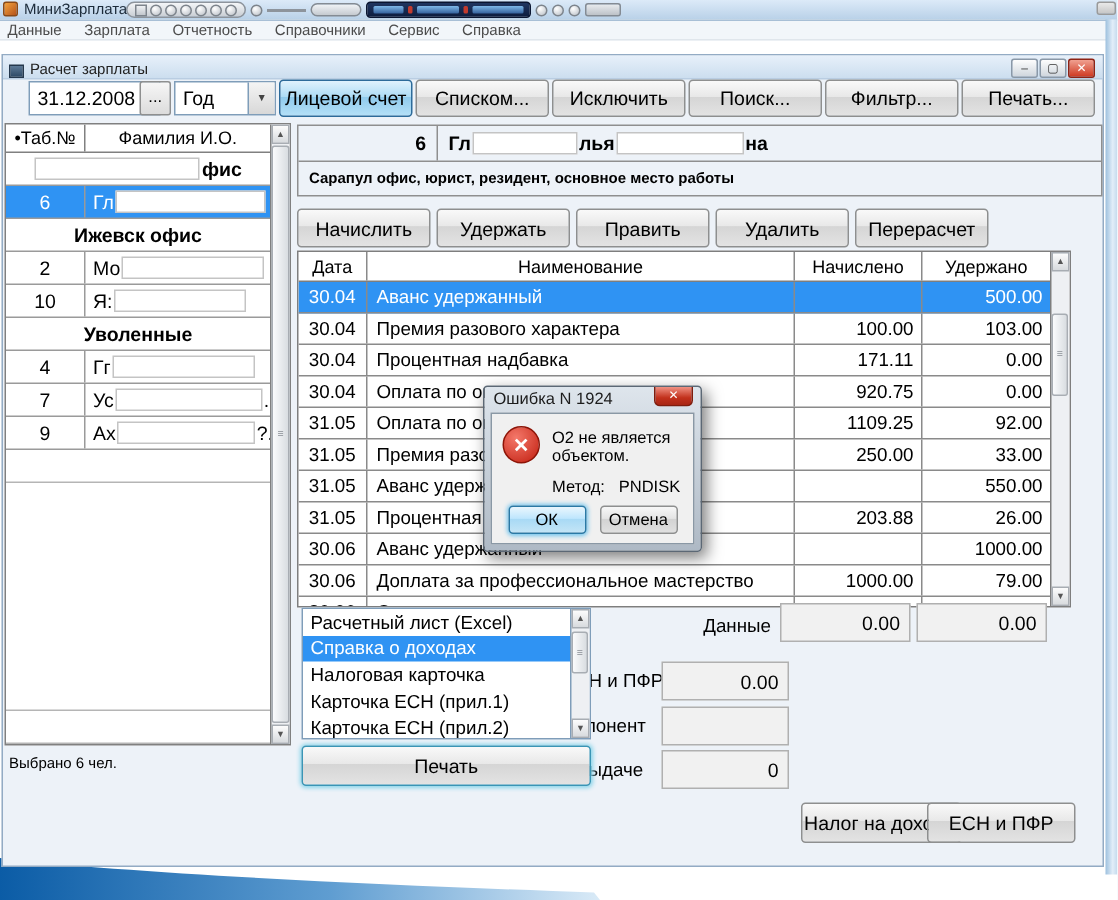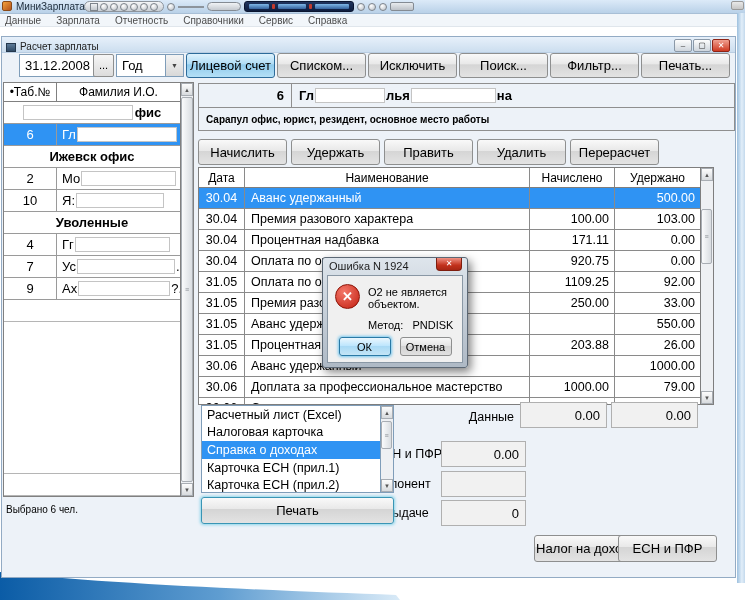--- a/index.html
+++ b/index.html
@@ -428,22 +428,22 @@
     <div class="lbl" style="left:373px;top:404px;height:26px">ЕСН и ПФР</div>
     <div class="sunken" style="left:439px;top:404px;width:85px;height:26px">0.00</div>
     <div class="lbl" style="left:373px;top:434px;height:26px">Депонент</div>
     <div class="sunken" style="left:439px;top:434px;width:85px;height:26px"></div>
     <div class="lbl" style="left:373px;top:463px;height:26px">К выдаче</div>
     <div class="sunken" style="left:439px;top:463px;width:85px;height:26px">0</div>
 
     <div class="rep-list">
       <div class="rep-items" id="rep-items">
           <div class="rep-item">Расчетный лист (Excel)</div>
+          <div class="rep-item sel">Справка о доходах</div>
           <div class="rep-item">Налоговая карточка</div>
-          <div class="rep-item sel">Справка о доходах</div>
           <div class="rep-item">Карточка ЕСН (прил.1)</div>
           <div class="rep-item">Карточка ЕСН (прил.2)</div>
         </div>
       <div class="rep-scroll">
         <div class="sb-arrow">▲</div>
         <div class="rep-track">
             <div class="rep-thumb">≡</div>
           </div>
         <div class="sb-arrow">▼</div>
       </div>

